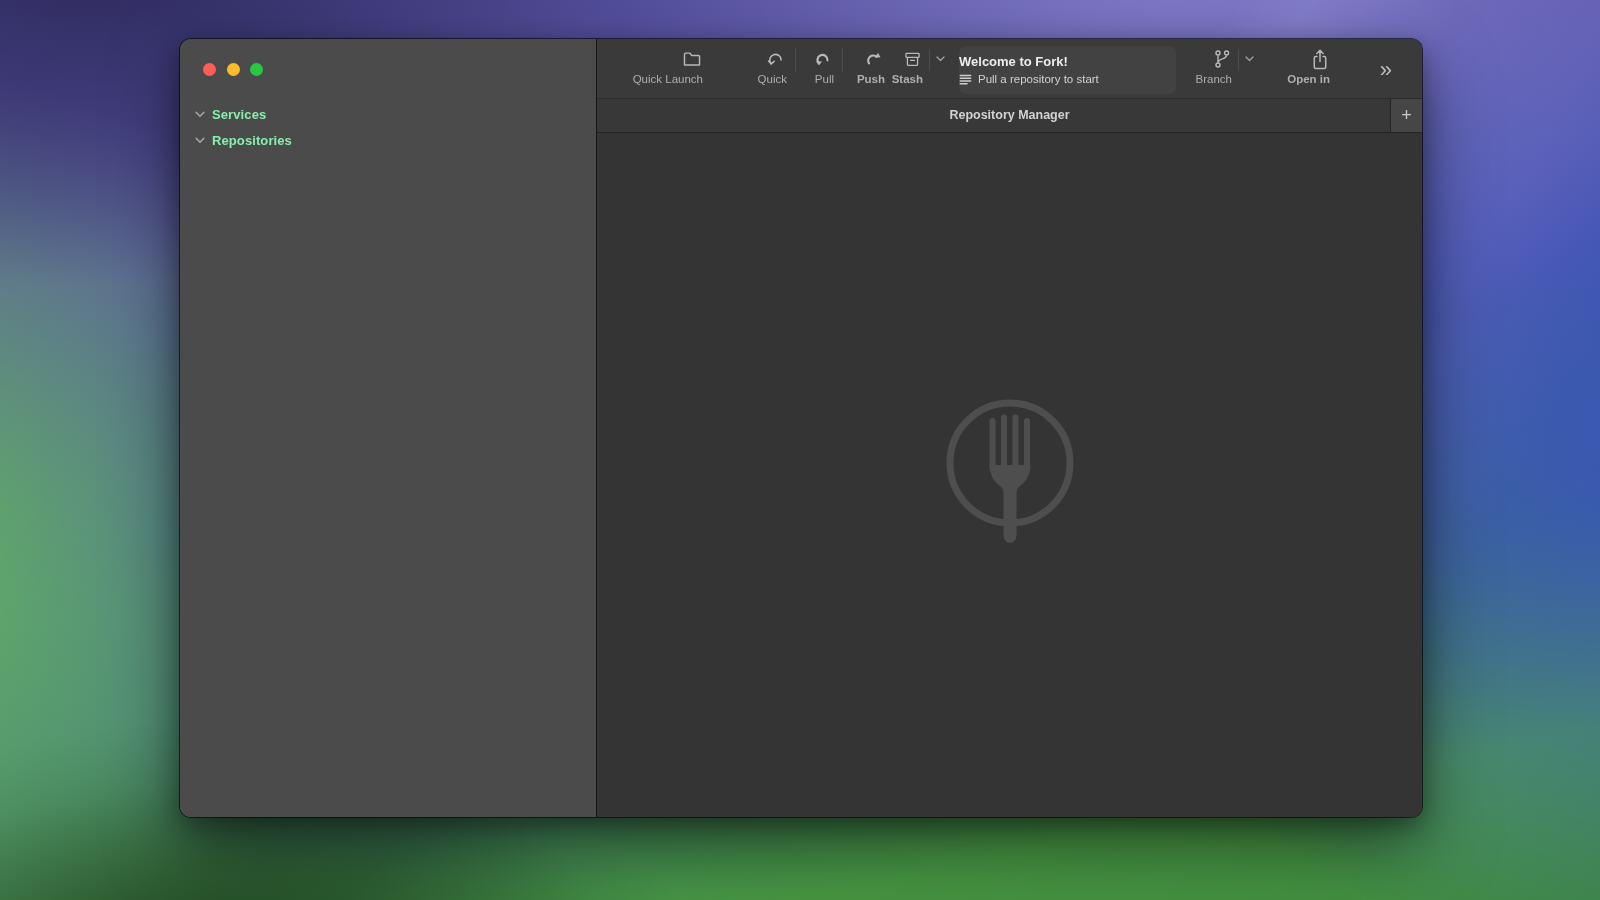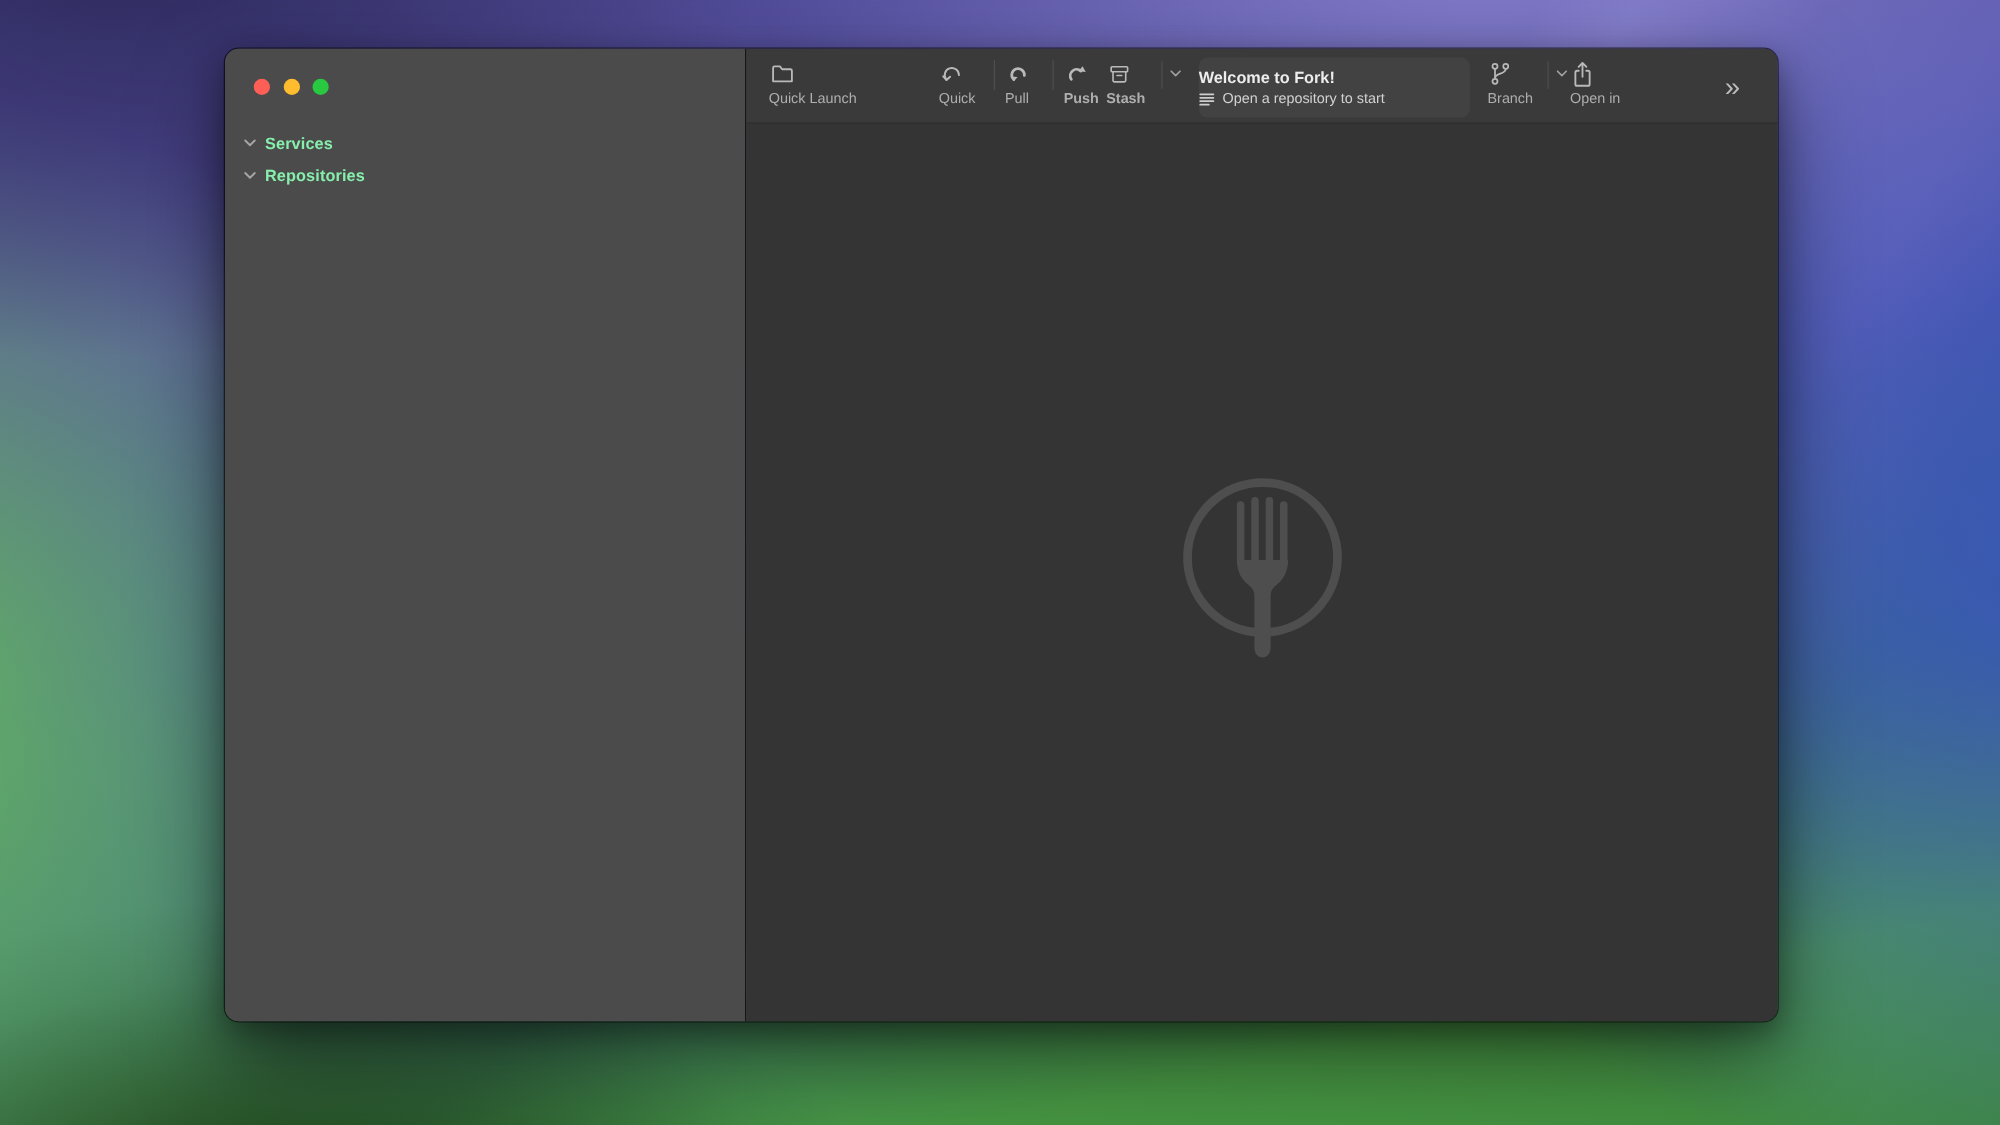--- a/index.html
+++ b/index.html
@@ -39,29 +39,29 @@
   .trow.section .lbl{font-weight:bold;letter-spacing:.1px;}
   .trow.child{padding-left:49px;}
   .trow .cloud{width:19px;height:14px;margin-right:7px;display:flex;align-items:center;}
 
   
   .main{flex:1;display:flex;flex-direction:column;border-radius:0 11px 11px 0;
     overflow:hidden;background:#343434;min-width:0;}
 
   .toolbar{height:60px;flex:none;background:#3a3a3a;display:flex;align-items:flex-start;
     padding:7px 12px 0 18px;box-sizing:border-box;border-bottom:1px solid #2b2b2b;}
-  .tb-item{display:flex;flex-direction:column;align-items:flex-start;flex:none;cursor:default;}
+  .tb-item{display:flex;flex-direction:column;align-items:flex-end;flex:none;cursor:default;}
   .tb-icon{height:26px;display:flex;align-items:center;justify-content:center;}
   .tb-label{margin-top:1px;font-size:11.5px;line-height:13px;color:#aeaeae;white-space:nowrap;}
   .vsep{width:1px;height:24px;background:#4e4e4e;margin:2px 8px 0;flex:none;}
   .vsep.mini{height:22px;margin:3px 6px 0;}
   .dd{margin-top:10px;color:#9f9f9f;display:flex;flex:none;}
   .w-ql{min-width:88px;} .w-fetch{min-width:36px;margin-left:48px;} .w-pull{min-width:30px;}
   .w-push{min-width:34px;font-weight:bold;} .w-stash{min-width:38px;font-weight:bold;}
-  .w-branch{min-width:42px;margin-left:14px;} .w-open{min-width:50px;margin-left:2px;}
+  .w-branch{min-width:42px;margin-left:14px;} .w-open{min-width:50px;margin-left:26px;font-weight:bold;}
 
   .status-panel{width:217px;height:48px;margin-left:14px;flex:none;background:#424242;
     border-radius:7px;display:flex;flex-direction:column;align-items:flex-start;
     justify-content:center;align-self:flex-start;margin-top:0;}
   .status-title{font-size:13px;font-weight:bold;color:#ededed;line-height:17px;}
   .status-sub{display:flex;align-items:center;margin-top:2px;font-size:11.5px;color:#d2d2d2;line-height:15px;}
   .status-sub .licon{display:flex;margin-right:6px;}
 
   .overflow{margin-left:auto;margin-right:18px;align-self:center;color:#bdbdbd;
     font-size:22px;line-height:22px;margin-top:-4px;cursor:default;}
@@ -175,21 +175,21 @@
       </span>
 
       <div class="status-panel">
         <div class="status-title">Welcome to Fork!</div>
         <div class="status-sub">
           <span class="licon">
             <svg width="13" height="11" viewBox="0 0 14 12" stroke="#cdcdcd" stroke-width="1.5" stroke-linecap="round">
               <path d="M1.2 1.6 h11.5 M1.2 4.6 h11.5 M1.2 7.6 h11.5 M1.2 10.6 h7.5"></path>
             </svg>
           </span>
-          <span>Open a repository to start</span>
+          <span>Pull a repository to start</span>
         </div>
       </div>
 
       <div class="tb-item w-branch">
         <span class="tb-icon">
           <svg width="20" height="22" viewBox="0 0 20 22" fill="none" stroke="#b9b9b9" stroke-width="1.4">
             <circle cx="6" cy="5" r="2"></circle>
             <circle cx="14.6" cy="5" r="2"></circle>
             <circle cx="6" cy="17" r="2"></circle>
             <path d="M6 7.2 v7.6 M14.6 7.2 c0 4.4 -8.6 3 -8.6 7.4"></path>
@@ -210,20 +210,24 @@
             <path d="M7 8.6 H5.6 a1.3 1.3 0 0 0 -1.3 1.3 v9.4 a1.3 1.3 0 0 0 1.3 1.3 h8.8 a1.3 1.3 0 0 0 1.3 -1.3 V9.9 a1.3 1.3 0 0 0 -1.3 -1.3 H13"></path>
             <path d="M10 13.4 V2.6 M6.9 5.5 L10 2.3 L13.1 5.5"></path>
           </svg>
         </span>
         <span class="tb-label">Open in</span>
       </div>
 
       <span class="overflow">»</span>
     </div>
 
+    <div class="tabbar">
+      <div class="tab-title">Repository Manager</div>
+      <div class="newtab">+</div>
+    </div>
 
     <div class="content">
       <svg width="134" height="152" viewBox="0 0 134 152">
         <circle cx="67" cy="64" r="60" fill="none" stroke="#4e4e4e" stroke-width="7"></circle>
         <g fill="#4e4e4e">
           <rect x="46.5" y="19" width="6" height="52" rx="3"></rect>
           <rect x="58" y="15.5" width="6" height="55.5" rx="3"></rect>
           <rect x="69.5" y="15.5" width="6" height="55.5" rx="3"></rect>
           <rect x="81" y="19" width="6" height="52" rx="3"></rect>
           <path d="M46.5 66 H87.5 C87.5 76 83 82.5 77.5 86.5 C74.5 88.8 73.5 91.5 73.5 95.5 V136 C73.5 141 70.5 144 67 144 C63.5 144 60.5 141 60.5 136 V95.5 C60.5 91.5 59.5 88.8 56.5 86.5 C51 82.5 46.5 76 46.5 66 Z"></path>

